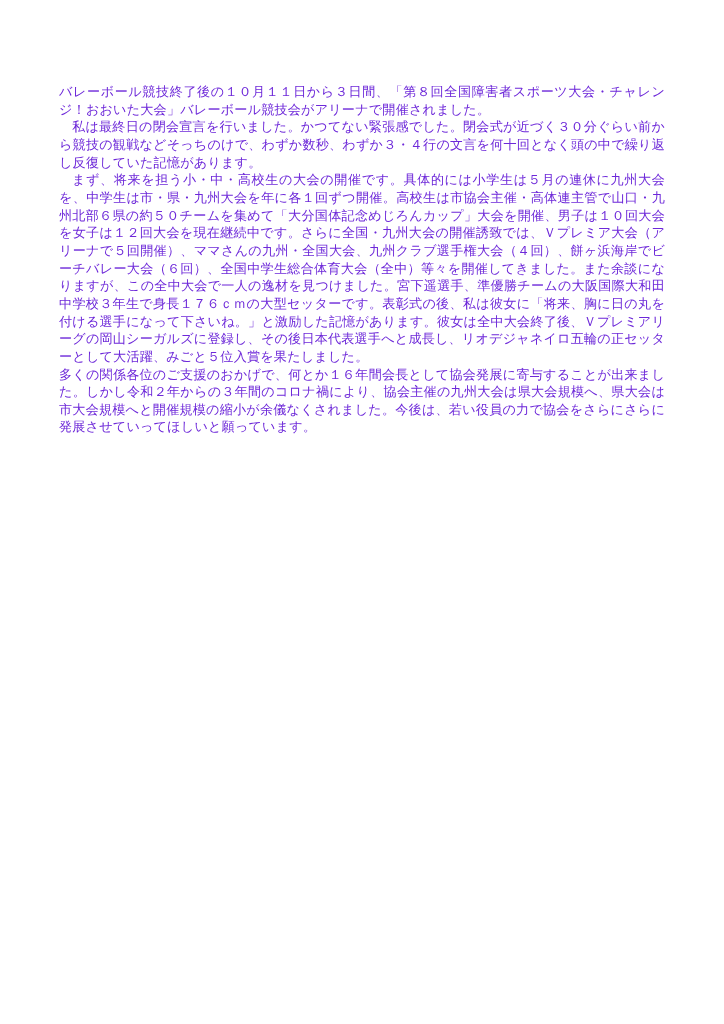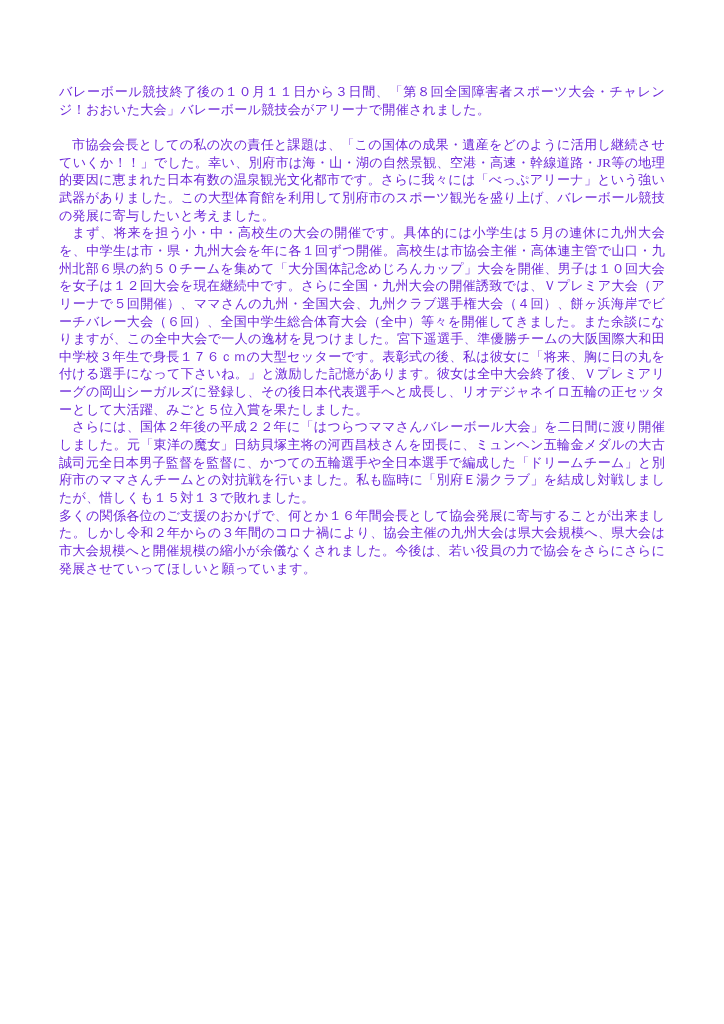--- a/index.html
+++ b/index.html
@@ -41,18 +41,17 @@
   .doc-body p.space-before {
     margin-top: 17.65px;
   }
 </style>
 </head>
 <body>
 
 <div class="page">
   <main class="doc-body">
       <p>バレーボール競技終了後の１０月１１日から３日間、「第８回全国障害者スポーツ大会・チャレンジ！おおいた大会」バレーボール競技会がアリーナで開催されました。</p>
-      <p class="indent space-before">市協会会長としての私の次の責任と課題は、「この国体の成果・遺産をどのように活用し継続させていくか！！」でした。幸い、別府市は海・山・湖の自然景観、空港・高速・幹線道路・JR等の地理的要因に恵まれた日本有数の温泉観光文化都市です。さらに我々には「べっぷアリーナ」という強い武器がありました。この大型体育館を利用して別府市のスポーツ観光を盛り上げ、バレーボール競技の発展に寄与したいと考えました。</p>
+      <p class="indent">私は最終日の閉会宣言を行いました。かつてない緊張感でした。閉会式が近づく３０分ぐらい前から競技の観戦などそっちのけで、わずか数秒、わずか３・４行の文言を何十回となく頭の中で繰り返し反復していた記憶があります。</p>
       <p class="indent">まず、将来を担う小・中・高校生の大会の開催です。具体的には小学生は５月の連休に九州大会を、中学生は市・県・九州大会を年に各１回ずつ開催。高校生は市協会主催・高体連主管で山口・九州北部６県の約５０チームを集めて「大分国体記念めじろんカップ」大会を開催、男子は１０回大会を女子は１２回大会を現在継続中です。さらに全国・九州大会の開催誘致では、Ｖプレミア大会（アリーナで５回開催）、ママさんの九州・全国大会、九州クラブ選手権大会（４回）、餅ヶ浜海岸でビーチバレー大会（６回）、全国中学生総合体育大会（全中）等々を開催してきました。また余談になりますが、この全中大会で一人の逸材を見つけました。宮下遥選手、準優勝チームの大阪国際大和田中学校３年生で身長１７６ｃｍの大型セッターです。表彰式の後、私は彼女に「将来、胸に日の丸を付ける選手になって下さいね。」と激励した記憶があります。彼女は全中大会終了後、Ｖプレミアリーグの岡山シーガルズに登録し、その後日本代表選手へと成長し、リオデジャネイロ五輪の正セッターとして大活躍、みごと５位入賞を果たしました。</p>
-      <p class="indent">さらには、国体２年後の平成２２年に「はつらつママさんバレーボール大会」を二日間に渡り開催しました。元「東洋の魔女」日紡貝塚主将の河西昌枝さんを団長に、ミュンヘン五輪金メダルの大古誠司元全日本男子監督を監督に、かつての五輪選手や全日本選手で編成した「ドリームチーム」と別府市のママさんチームとの対抗戦を行いました。私も臨時に「別府Ｅ湯クラブ」を結成し対戦しましたが、惜しくも１５対１３で敗れました。</p>
       <p>多くの関係各位のご支援のおかげで、何とか１６年間会長として協会発展に寄与することが出来ました。しかし令和２年からの３年間のコロナ禍により、協会主催の九州大会は県大会規模へ、県大会は市大会規模へと開催規模の縮小が余儀なくされました。今後は、若い役員の力で協会をさらにさらに発展させていってほしいと願っています。</p>
     </main>
 </div>
 
 </body></html>

